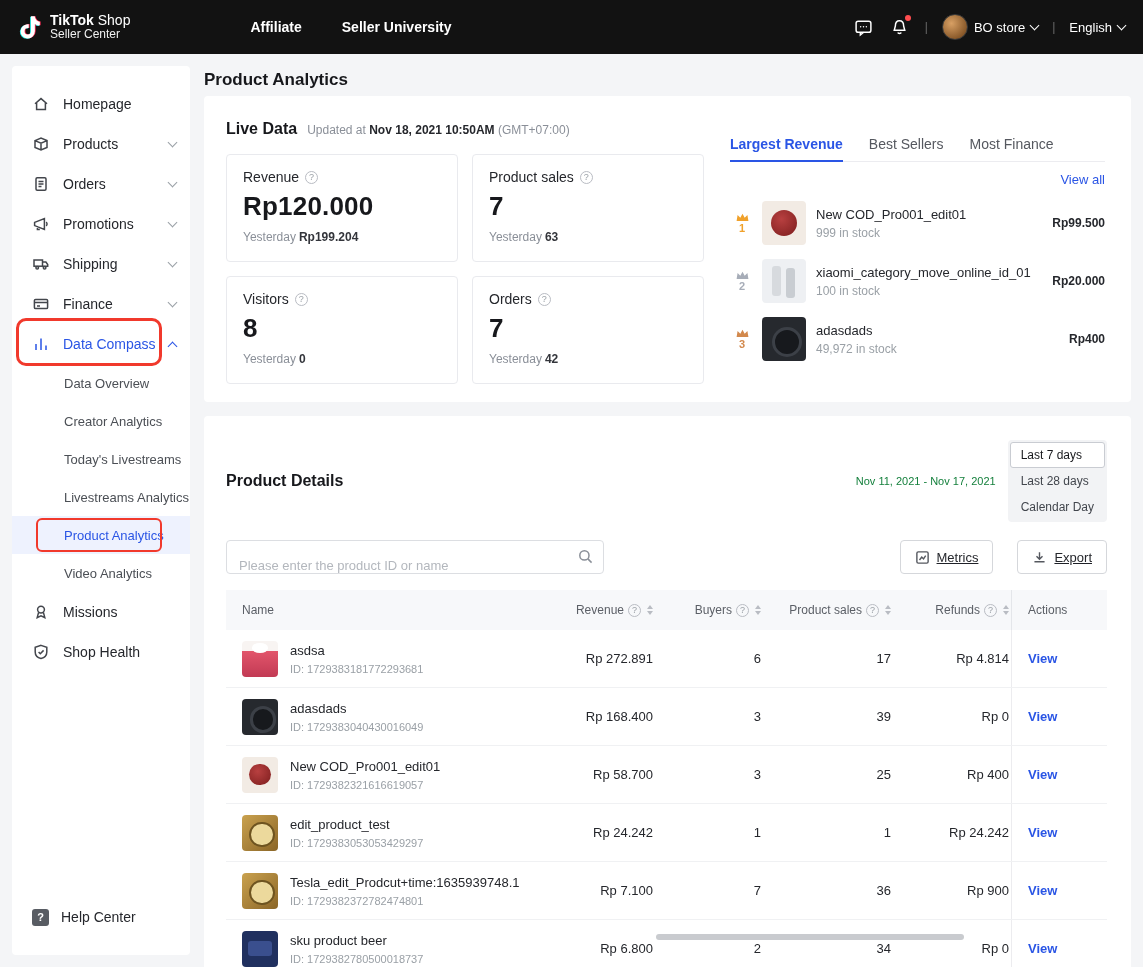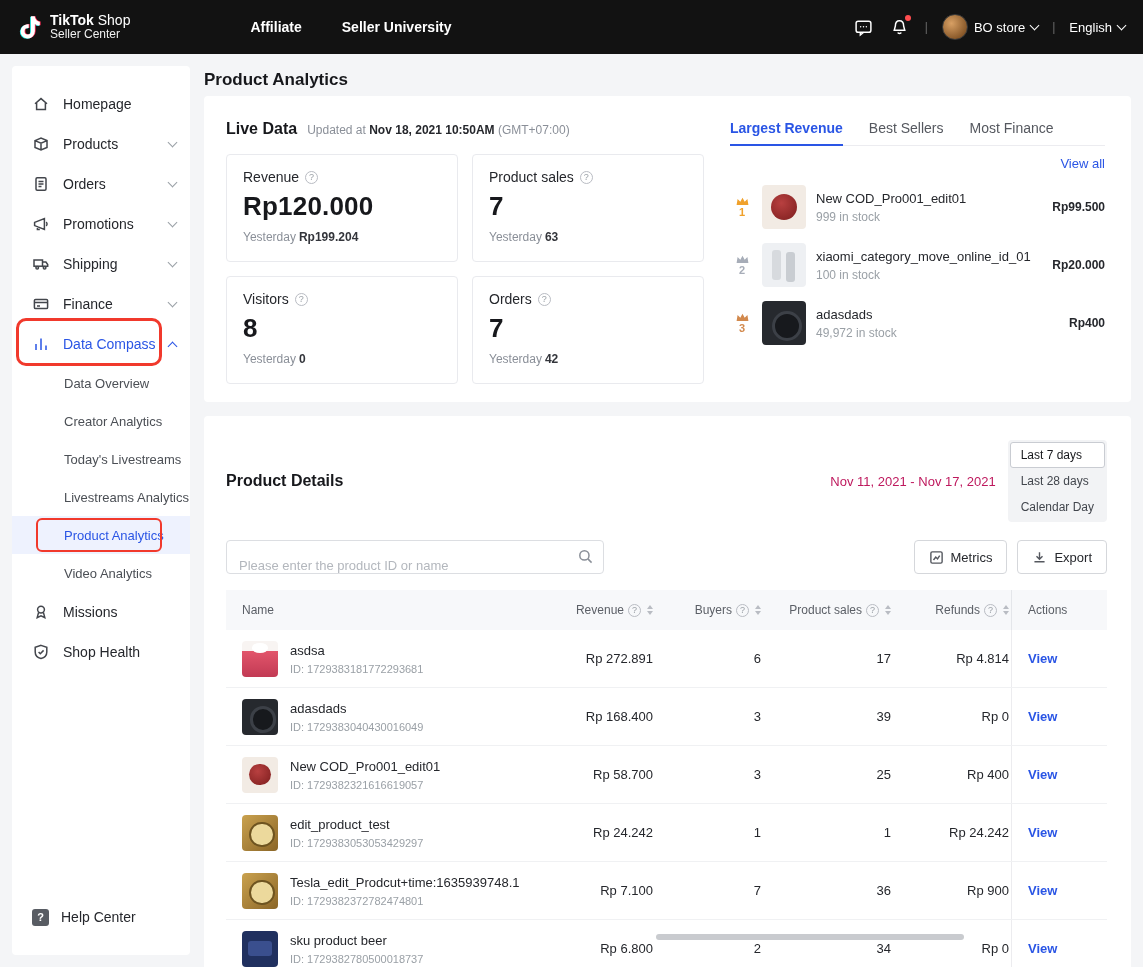--- a/index.html
+++ b/index.html
@@ -59,21 +59,21 @@
   .updated { font-size:12px; color:#8a8f98; }
   .updated b { color:#25272c; font-weight:700; }
   .metric-grid { display:grid; grid-template-columns:232px 232px; grid-gap:14px; }
   .metric-card { border:1px solid #e9eaee; border-radius:4px; height:108px; padding:14px 16px; }
   .metric-label-row { display:flex; align-items:center; gap:6px; font-size:14px; color:#25272c; }
   .qicon { width:13px; height:13px; border:1px solid #b9bcc3; border-radius:50%; font-size:9px; color:#9aa0a6; display:inline-flex; align-items:center; justify-content:center; cursor:pointer; }
   .metric-value { font-size:26px; font-weight:700; color:#17181c; margin-top:6px; letter-spacing:.2px; }
   .metric-yday { font-size:12px; color:#8a8f98; margin-top:8px; }
   .metric-yday b { color:#33353b; font-weight:700; margin-left:3px; }
 
-  .live-right { flex:1; margin-left:26px; }
+  .live-right { flex:1; margin-left:26px;margin-top:16px; }
   .rank-tabs { display:flex; gap:26px; border-bottom:1px solid #ececf0; }
   .rank-tab { font-size:14px; color:#55585f; padding-bottom:9px; cursor:pointer; position:relative; }
   .rank-tab.active { color:#2a55e5; font-weight:600; }
   .rank-tab.active::after { content:""; position:absolute; left:0; right:0; bottom:-1px; height:2px; background:#2a55e5; }
   .view-all { text-align:right; font-size:13px; color:#2a55e5; margin-top:10px; cursor:pointer; }
   .rank-row { display:flex; align-items:center; margin-top:14px; }
   .rank-badge { width:24px; flex:none; display:flex; flex-direction:column; align-items:center; line-height:1; }
   .rank-badge svg { display:block; }
   .rank-num { font-size:11px; font-weight:700; margin-top:1px; }
   .rank-gold { color:#f0a12b; } .rank-silver { color:#a7adb8; } .rank-bronze { color:#d2894d; }
@@ -96,31 +96,31 @@
   .t-cake::after { left:28%; top:8%; width:44%; height:26%; border-radius:50%; background:#fff; }
   .t-watch { background:linear-gradient(135deg,#caa24f,#8a6527); }
   .t-watch::after { left:20%; top:20%; width:60%; height:60%; border-radius:50%; background:#ecd99c; border:2px solid #6e5420; }
   .t-beer { background:#20305f; }
   .t-beer::after { left:18%; top:30%; width:64%; height:40%; border-radius:3px; background:#3a4f8e; }
 
   
   .details-card { margin-top:14px; padding:24px 24px 0 22px; height:600px; position:relative; }
   .details-head { display:flex; align-items:center; }
   .details-right { margin-left:auto; display:flex; align-items:center; gap:12px; }
-  .date-range { font-size:13px; color:#be185d; }
+  .date-range { font-size:11px; color:#15803d; }
   .range-group { display:flex; background:#f2f3f5; border-radius:4px; padding:2px;flex-direction:column; }
   .range-btn { font-size:12px; color:#42464d; padding:5px 10px; border-radius:3px; cursor:pointer; border:1px solid transparent; white-space:nowrap; }
   .range-btn.active { background:#fff; border-color:#c9ccd2; color:#17181c; }
 
   .controls-row { display:flex; align-items:center; margin-top:18px; }
   .search-box { position:relative; width:378px; }
   .search-input { width:100%; height:34px; border:1px solid #dcdee2; border-radius:4px; padding:17px 34px 0 12px; font-size:13px; color:#25272c; outline:none; font-family:inherit; }
   .search-input::placeholder { color:#b3b7bd; }
   .search-icon { position:absolute; right:10px; top:8px; }
-  .controls-right { margin-left:auto; display:flex; gap:10px; }
+  .controls-right { margin-left:auto; display:flex; gap:24px;text-decoration:underline; }
   .ctl-btn { height:34px; display:flex; align-items:center; gap:7px; border:1px solid #d5d7db; border-radius:4px; background:#fff; padding:0 14px; font-size:13px; color:#25272c; cursor:pointer; font-family:inherit; }
   .ctl-btn svg { stroke:#55585f; fill:none; stroke-width:1.5; }
 
   .table { margin-top:16px; }
   .thead { display:flex; align-items:center; background:#f7f8fa; height:40px; font-size:12px; color:#5b5f66; }
   .trow { display:flex; align-items:center; min-height:58px; border-bottom:1px solid #f0f1f3; font-size:13px; color:#25272c; }
   .col-name { flex:1; display:flex; align-items:center; gap:12px; padding-left:16px; min-width:0; }
   .col-num { width:118px; flex:none; display:flex; justify-content:flex-end; align-items:center; gap:4px; text-align:right; padding-right:2px; }
   .col-buy { width:108px; } .col-ps { width:130px; } .col-ref { width:118px; }
   .col-act { width:96px; flex:none; padding-left:16px; align-self:stretch; display:flex; align-items:center; border-left:1px solid #ececef;text-align:center; }

